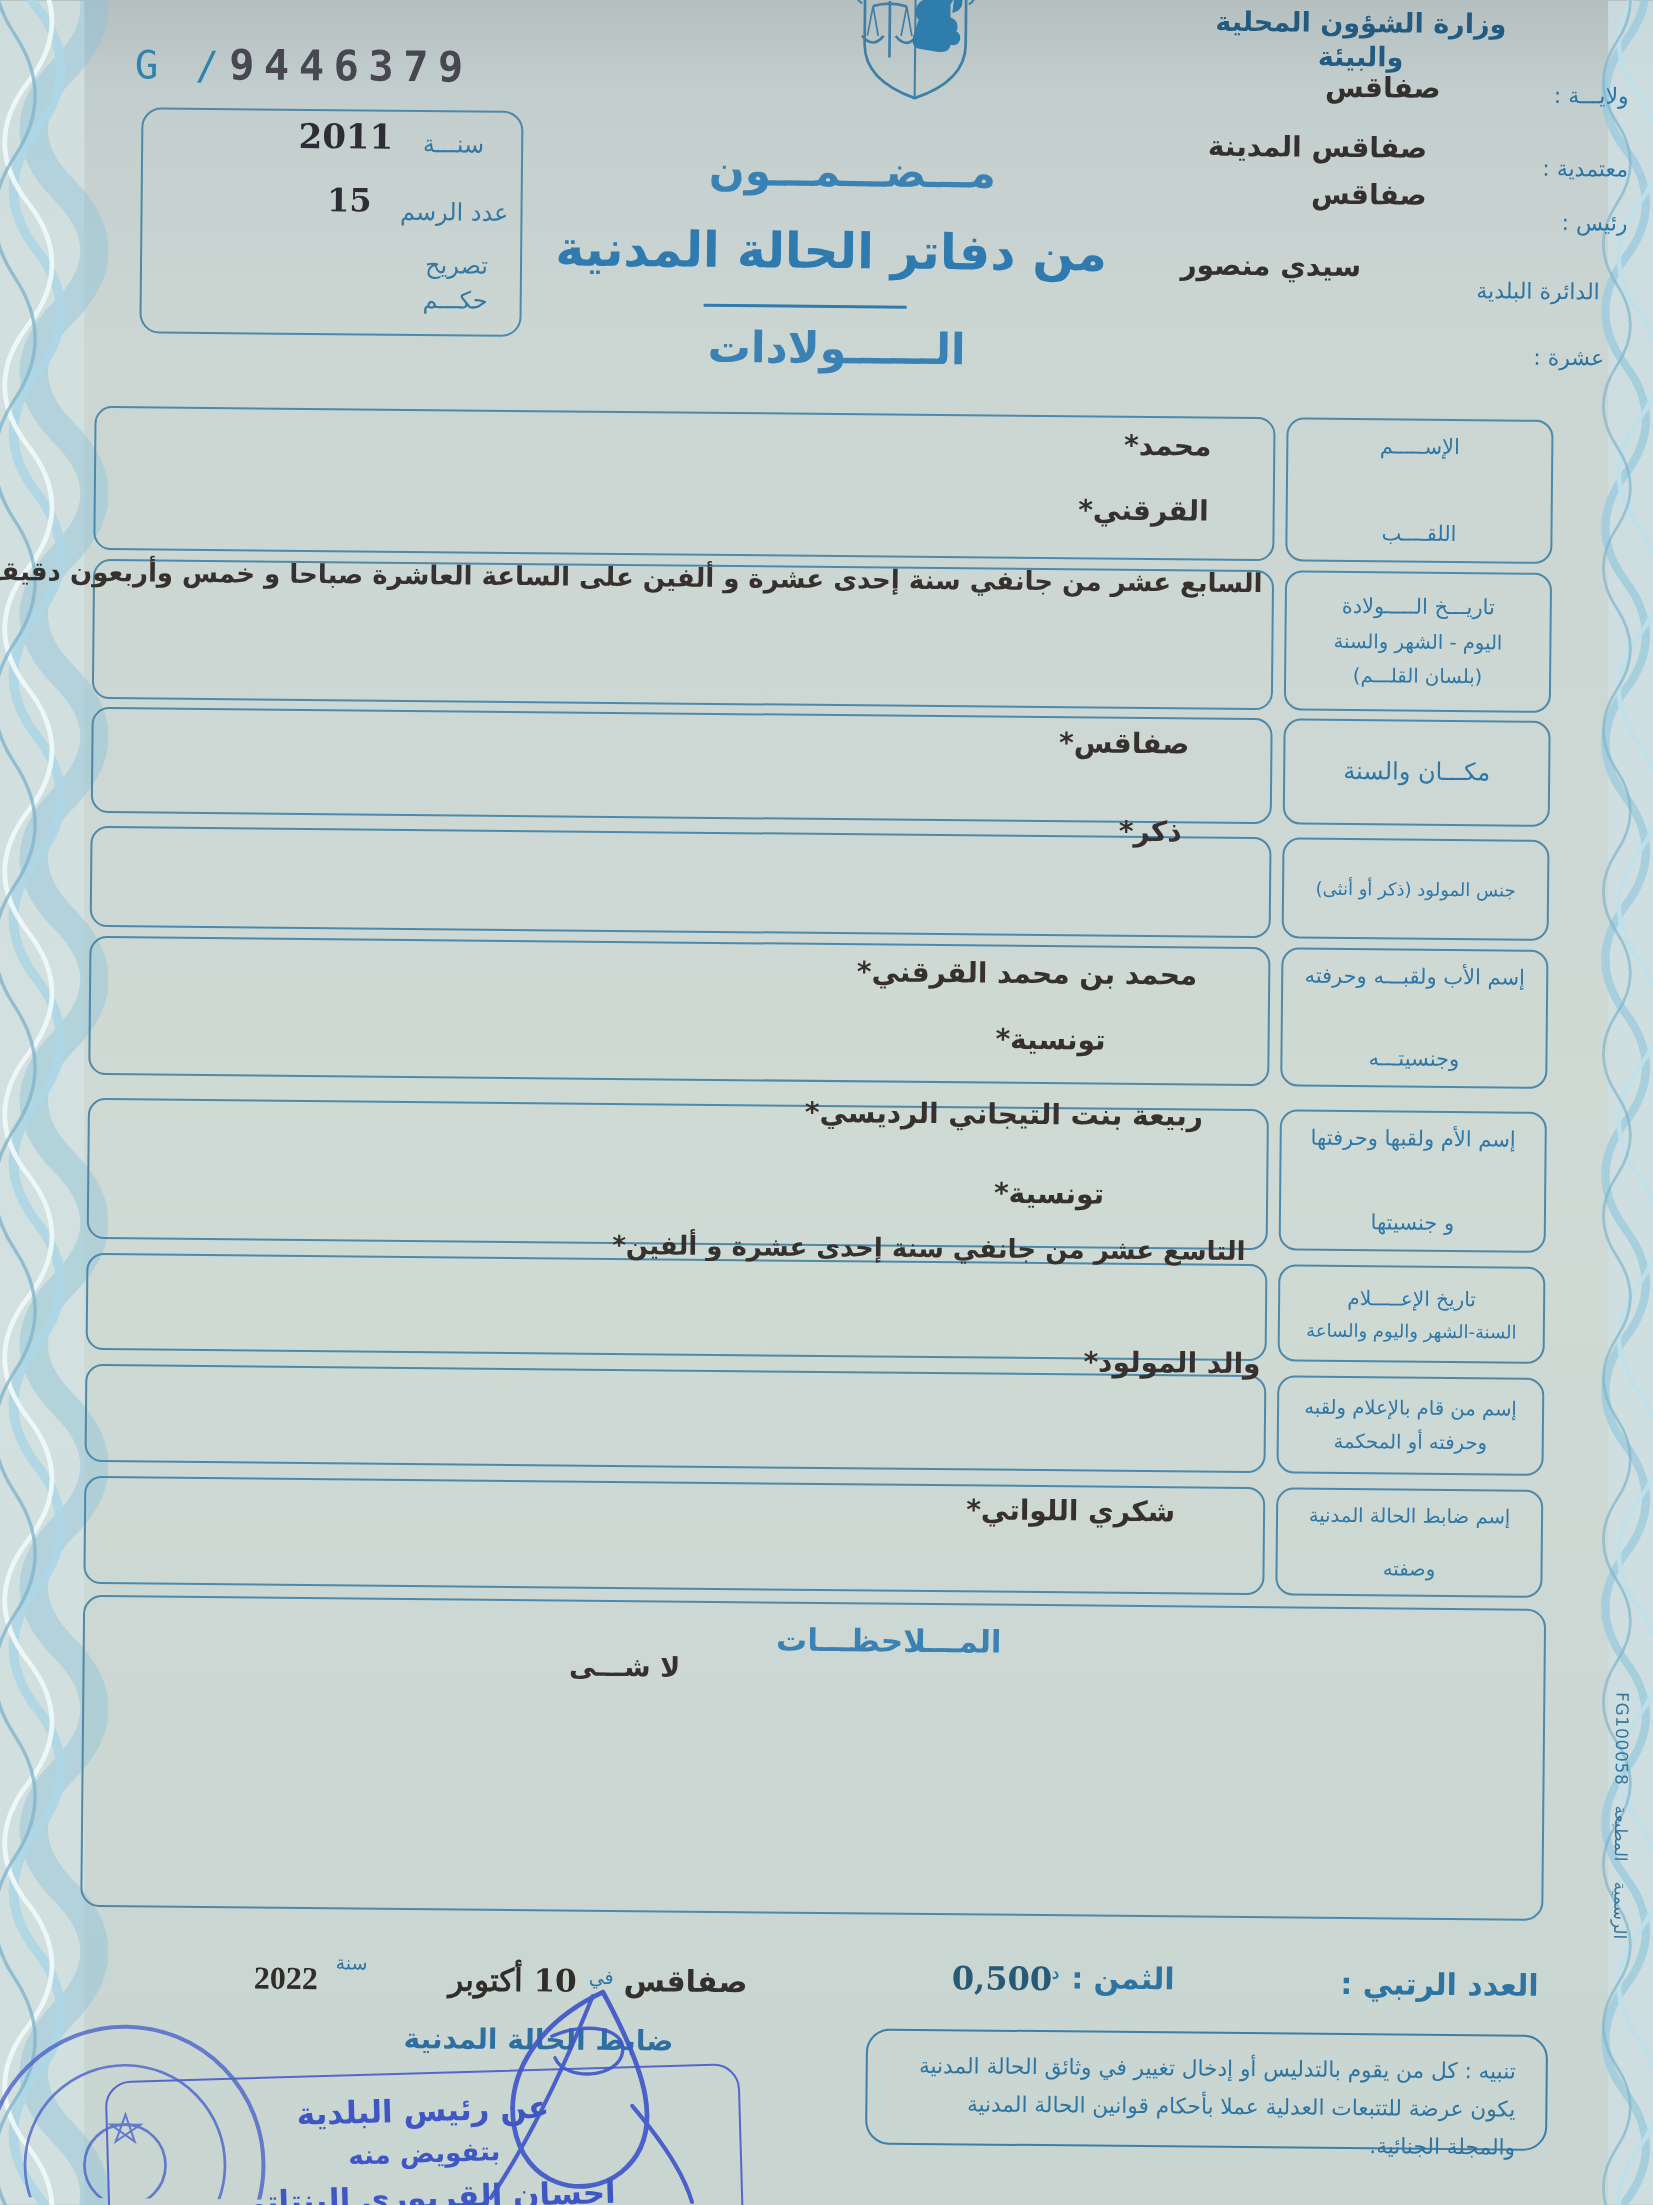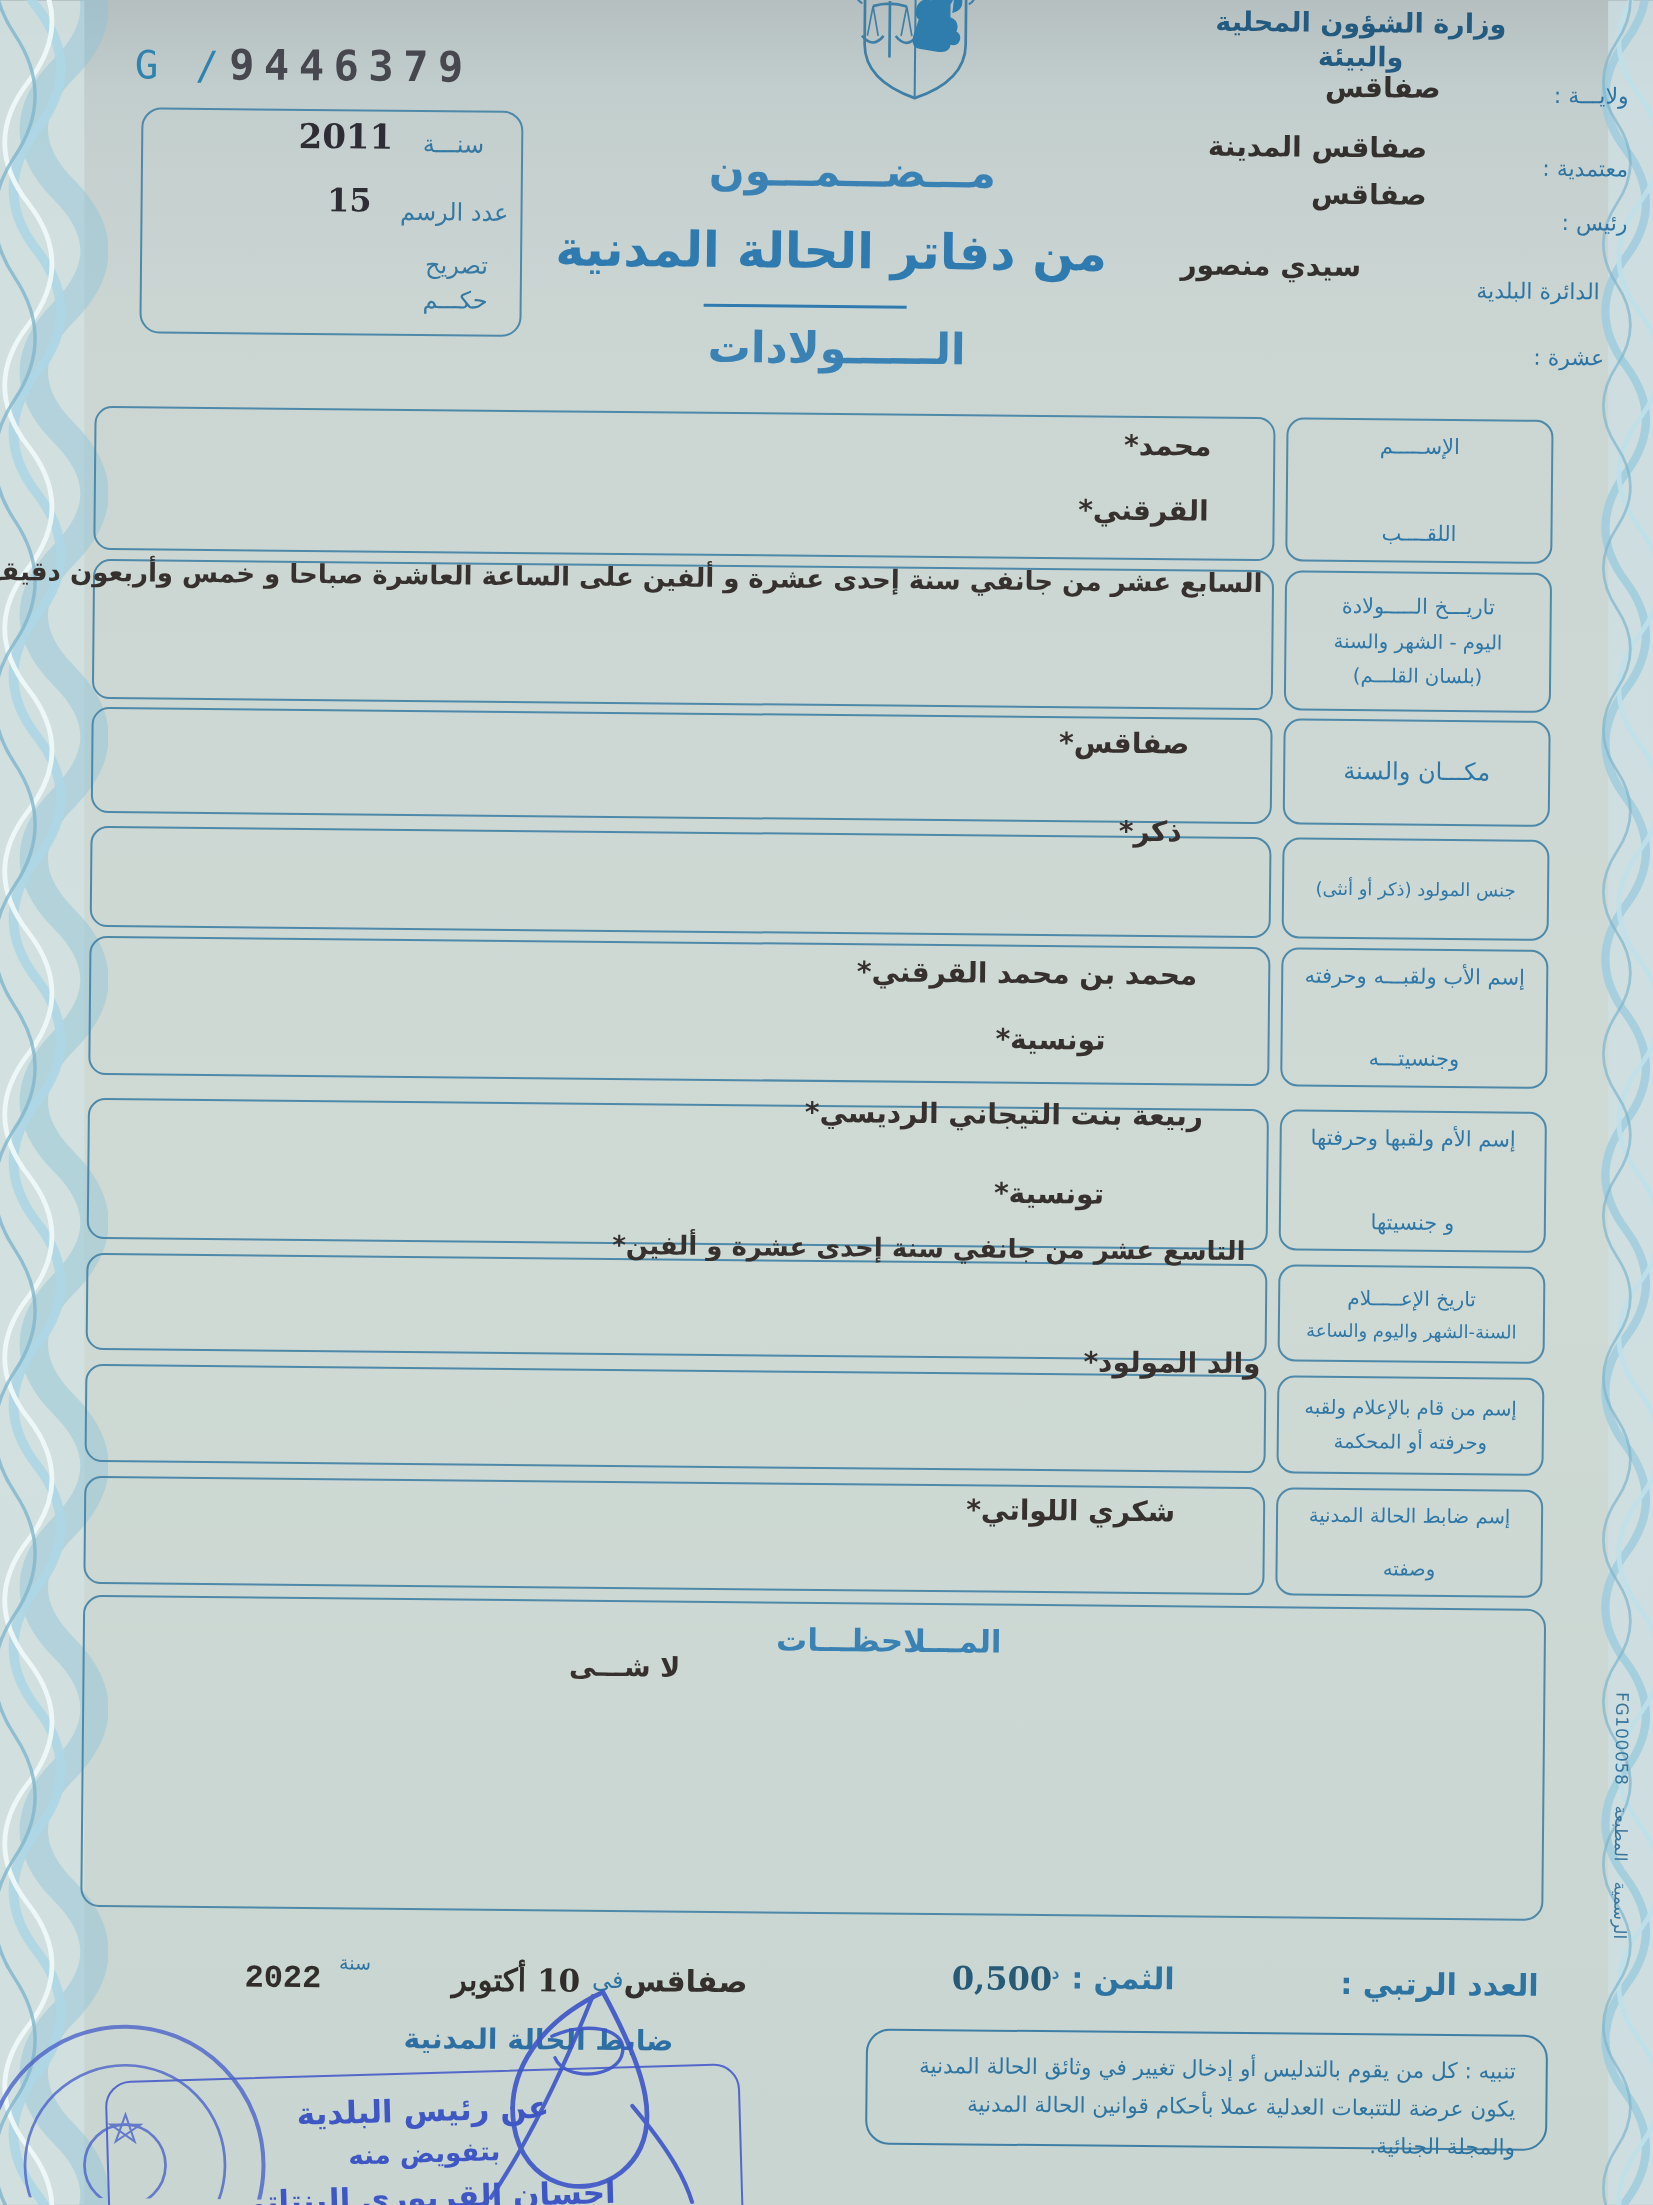--- a/index.html
+++ b/index.html
@@ -61,24 +61,24 @@
     color:#38759c;font-size:17px;letter-spacing:0.7px;white-space:nowrap;
   }
   
   .f-serial{position:absolute;top:1961px;right:107px;color:#2d74a3;font-size:30px;font-weight:700;}
   .price{position:absolute;top:1958px;left:899px;width:284px;display:flex;gap:12px;align-items:flex-start;}
   .price .plabel{color:#2d74a3;font-size:30px;font-weight:700;}
   .price .pnum{direction:ltr;color:#275a76;font-family:"DejaVu Serif",serif;font-size:32px;font-weight:700;}
   .price .pnum sup{font-size:16px;color:#2d74a3;}
   .dateline{position:absolute;top:1965px;left:128px;width:628px;display:flex;align-items:flex-start;}
   .dl-place{color:#33302e;font-size:30px;font-weight:700;}
-  .dl-in{color:#2d74a3;font-size:24px;margin:0 0 0 12px;padding-top:2.7px;}
+  .dl-in{color:#2d74a3;font-size:19px;margin:0 10px 0 12px;padding-top:2.7px;}
   .dl-date{color:#312d2a;font-family:"DejaVu Serif",serif;font-size:31px;font-weight:700;}
   .dl-year-lbl{color:#2d74a3;font-size:19px;margin:0 81px 0 17.6px;margin-top:-9.5px;}
-  .dl-year{color:#312d2a;font-family:Liberation Mono, monospace;font-size:32px;font-weight:700;}
+  .dl-year{color:#312d2a;font-family:Liberation Serif, serif;font-size:32px;font-weight:700;}
   .officer{position:absolute;top:2026px;left:392px;width:311px;text-align:center;color:#2e6fa3;font-size:28px;font-weight:700;}
   .stampbox{
     position:absolute;left:118px;top:2076px;width:635px;height:223px;
     border:2.7px solid rgba(64,85,200,.85);border-radius:26px;
     transform:rotate(-2.2deg);
     display:flex;flex-direction:column;align-items:center;gap:10.8px;padding-top:17.6px;box-sizing:border-box;
     color:#3e57c5;font-weight:700;
   }
   .stampbox .s1{font-size:31px;}
   .stampbox .s2{font-size:26px;}

